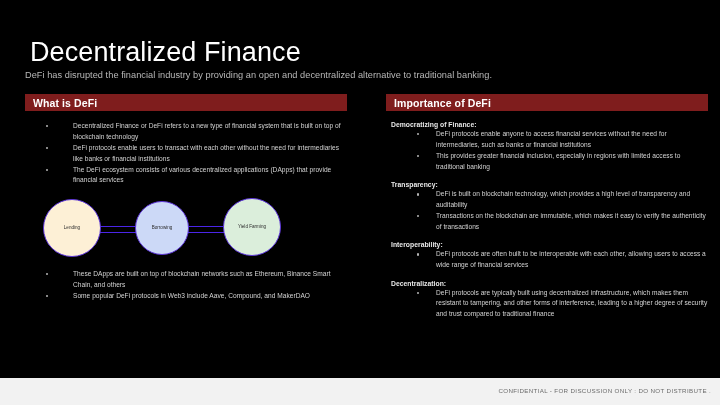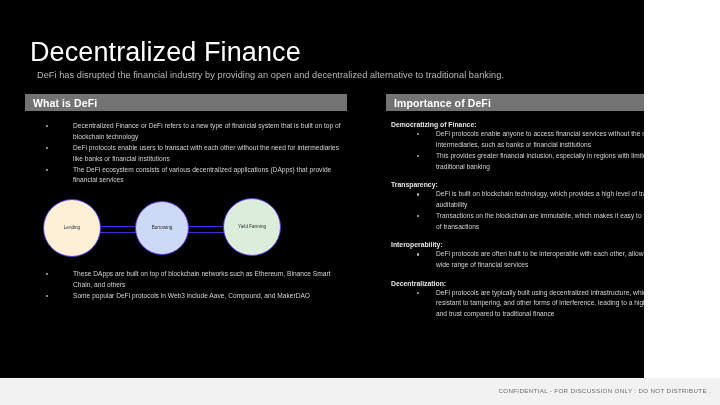--- a/index.html
+++ b/index.html
@@ -9,53 +9,53 @@
   }
   body {
     width: 720px;
     height: 405px;
     overflow: hidden;
     font-family: "Liberation Sans", sans-serif;
     -webkit-font-smoothing: antialiased;
   }
   .slide {
     position: relative;
-    width: 644px;
+    width: 720px;
     height: 378px;
     background: #000000;
     overflow: hidden;
   }
   .title {
     position: absolute;
     left: 30px;
     top: 38px;
     font-size: 27px;
     font-weight: 400;
     color: #ffffff;
     letter-spacing: 0.1px;
     line-height: 1.1;
   }
   .subtitle {
     position: absolute;
-    left: 37px;
+    left: 25px;
     top: 70px;
     font-size: 9.2px;
     font-weight: 400;
     color: #b9b9b9;
     letter-spacing: 0.05px;
   }
   .col {
     position: absolute;
     top: 94px;
   }
   .col-left  { left: 25px;  width: 322px; }
   .col-right { left: 386px; width: 322px; }
 
   .section-bar {
-    background: #737373;
+    background: #7f1d1d;
     height: 17px;
     display: flex;
     align-items: center;
     padding-left: 8px;
     box-sizing: border-box;
   }
   .section-bar span {
     font-size: 10.5px;
     font-weight: bold;
     color: #ffffff;

